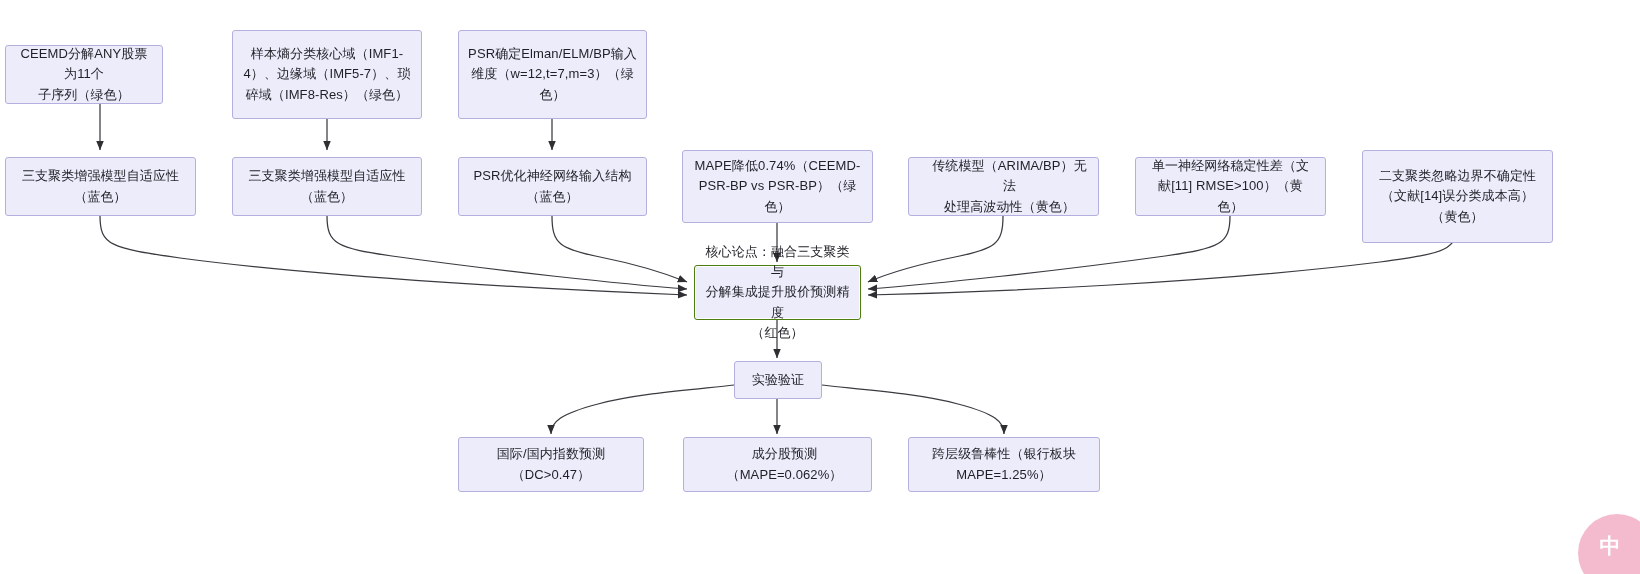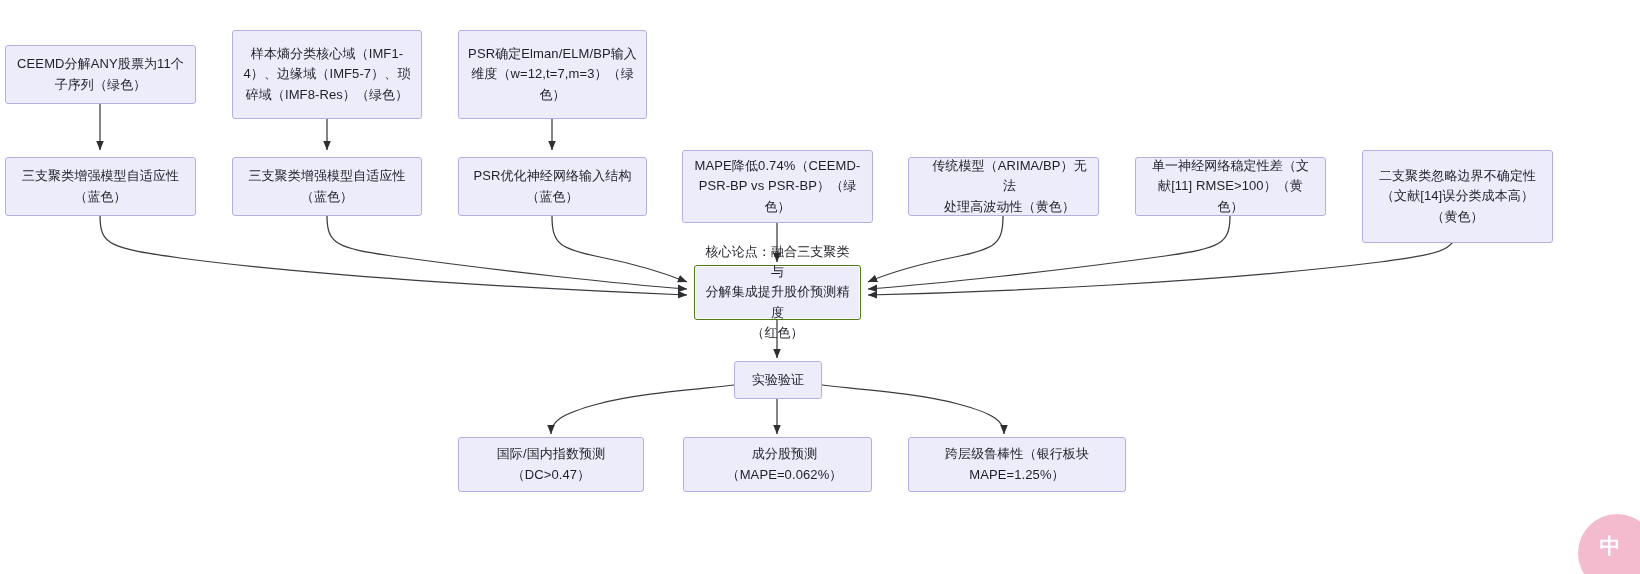--- a/index.html
+++ b/index.html
@@ -98,21 +98,21 @@
       <path d="M1457,223 C1457,250 1447,253 1380,262 C1210,283 990,292 868,295"></path>
 
       <path d="M777,320 L777,358"></path>
 
       <path d="M734,385 C700,389 640,393 598,404 C560,414 551,422 551,434"></path>
       <path d="M777,399 L777,434"></path>
       <path d="M822,385 C856,389 916,393 958,404 C996,414 1004,422 1004,434"></path>
     </g>
   </svg>
 
-  <div class="node" style="left:5px;top:45px;width:191px;height:59px;">
+  <div class="node" style="left:5px;top:45px;width:158px;height:59px;">
     <span class="txt">CEEMD分解ANY股票为11个
 子序列（绿色）</span>
   </div>
   <div class="node" style="left:232px;top:30px;width:190px;height:89px;">
     <span class="txt">样本熵分类核心域（IMF1-
 4）、边缘域（IMF5-7）、琐
 碎域（IMF8-Res）（绿色）</span>
   </div>
   <div class="node" style="left:458px;top:30px;width:189px;height:89px;">
     <span class="txt">PSR确定Elman/ELM/BP输入
@@ -162,21 +162,21 @@
   </div>
 
   <div class="node" style="left:458px;top:437px;width:186px;height:55px;">
     <span class="txt">国际/国内指数预测
 （DC&gt;0.47）</span>
   </div>
   <div class="node" style="left:683px;top:437px;width:189px;height:55px;padding-left:23px;">
     <span class="txt">成分股预测
 （MAPE=0.062%）</span>
   </div>
-  <div class="node" style="left:908px;top:437px;width:218px;height:55px;">
+  <div class="node" style="left:908px;top:437px;width:192px;height:55px;">
     <span class="txt">跨层级鲁棒性（银行板块
 MAPE=1.25%）</span>
   </div>
 
   <div id="watermark">
     <span>中</span>
   </div>
 
 </div>
 

